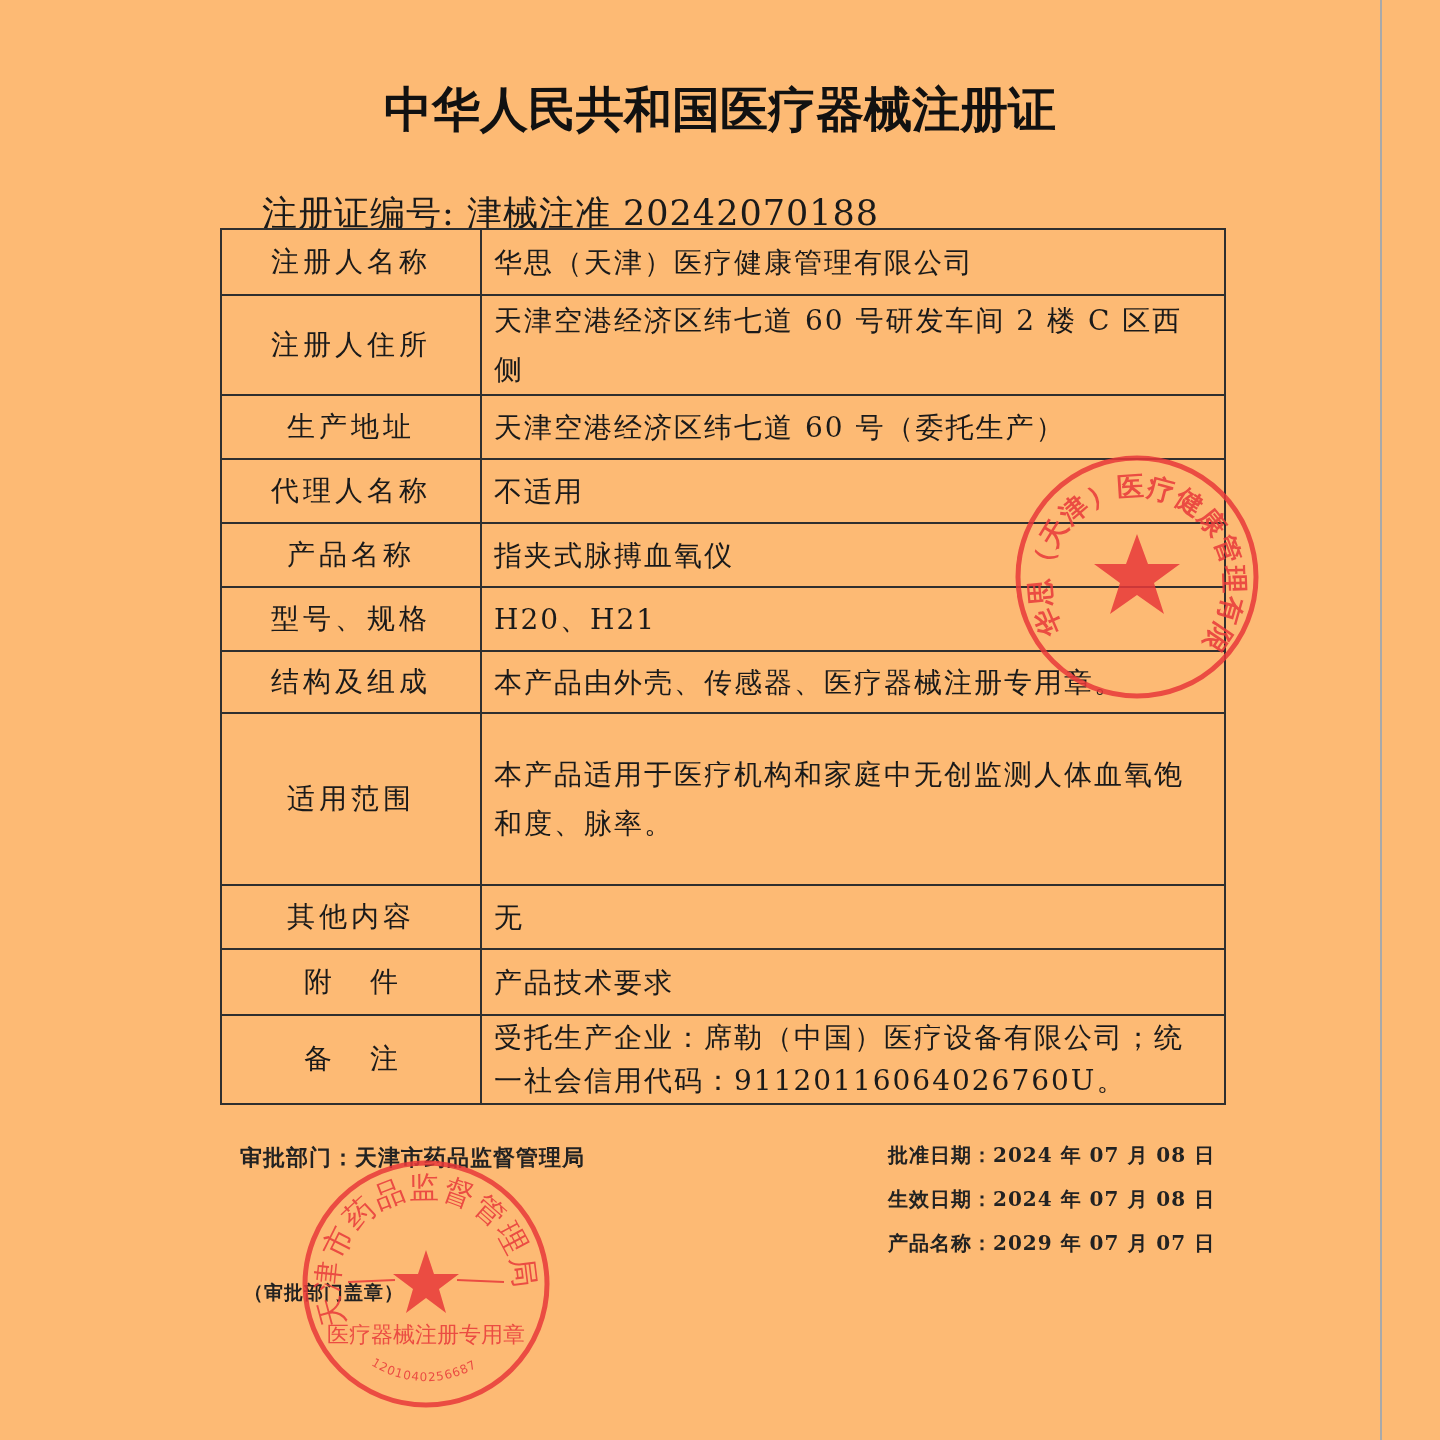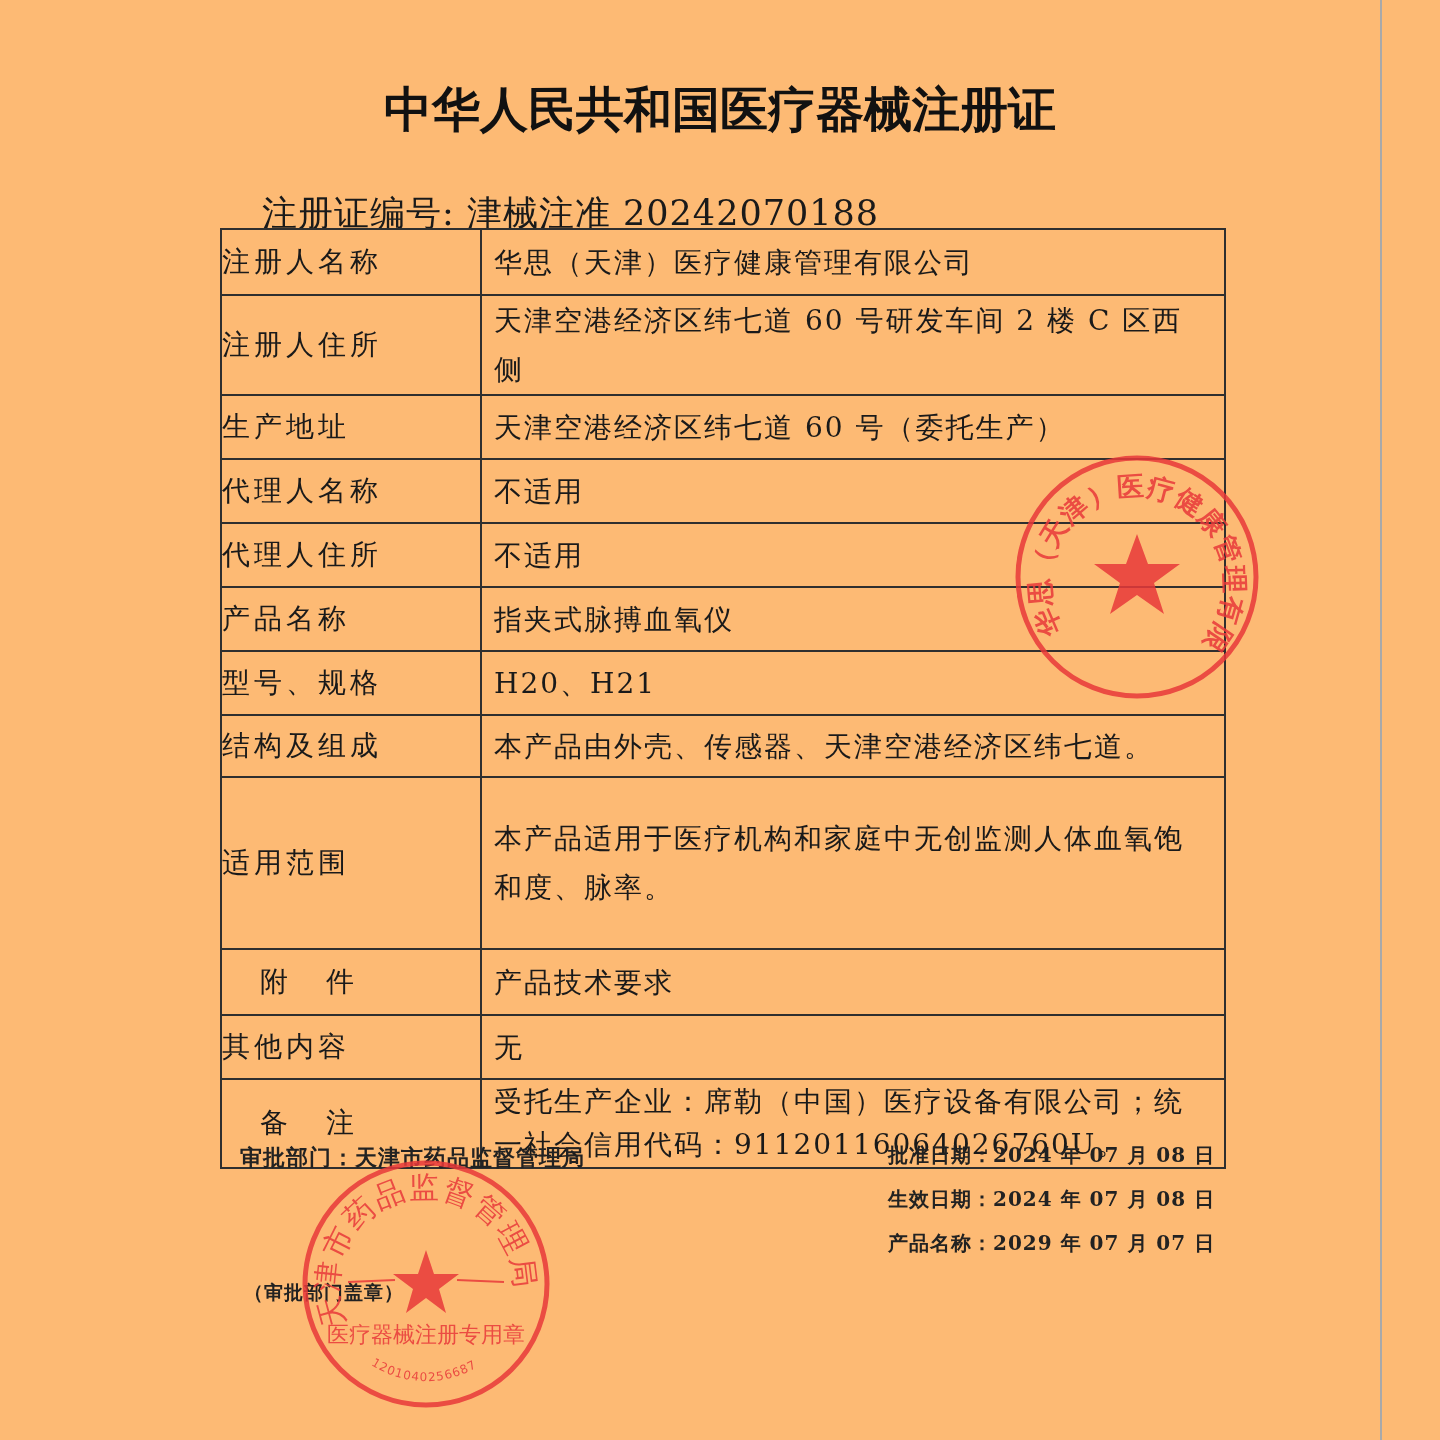--- a/index.html
+++ b/index.html
@@ -15,21 +15,21 @@
     }
     .regno {
       position: absolute; left: 262px; top: 190px; font-size: 35px; color: #1a1a1a; letter-spacing: 1px;
     }
     table.cert {
       position: absolute; left: 220px; top: 228px; width: 1006px;
       border-collapse: collapse; border: 2.5px solid #2a2a2a;
     }
     table.cert td { border: 2px solid #2f2f2f; padding: 0; vertical-align: middle; }
     td.label {
-      width: 258px; text-align: left; font-size: 28px; letter-spacing: 4px; color: #1a1a1a;
+      width: 258px; text-align: center; font-size: 28px; letter-spacing: 4px; color: #1a1a1a;
     }
     td.value { padding-left: 12px !important; padding-right: 12px !important; font-size: 28px; letter-spacing: 2px; color: #1a1a1a; line-height: 1.75; }
     .spaced { letter-spacing: 38px; padding-left: 38px; }
     .footer-left { position: absolute; left: 240px; top: 1143px; font-size: 22px; font-weight: bold; color: #222; letter-spacing: 1px; }
     .footer-left-bottom { position: absolute; left: 244px; top: 1280px; font-size: 19px; font-weight: bold; color: #222; letter-spacing: 1px; }
     .dates { position: absolute; left: 888px; top: 1140px; font-size: 20px; font-weight: bold; color: #222; }
     .dates .row { height: 44px; line-height: 30px; letter-spacing: 1px; }
     .seal { position: absolute; }
   </style>
 </head>
@@ -57,46 +57,42 @@
     </tr>
     <tr style="height:64px">
       <td class="label">生产地址</td>
       <td class="value">天津空港经济区纬七道 60 号（委托生产）</td>
     </tr>
     <tr style="height:64px">
       <td class="label">代理人名称</td>
       <td class="value">不适用</td>
     </tr>
     <tr style="height:64px">
-      <td class="label">代理人住所</td>
-      <td class="value">不适用</td>
-    </tr>
-    <tr style="height:64px">
       <td class="label">产品名称</td>
       <td class="value">指夹式脉搏血氧仪</td>
     </tr>
     <tr style="height:64px">
       <td class="label">型号、规格</td>
       <td class="value">H20、H21</td>
     </tr>
     <tr style="height:62px">
       <td class="label">结构及组成</td>
-      <td class="value">本产品由外壳、传感器、天津空港经济区纬七道。</td>
+      <td class="value">本产品由外壳、传感器、医疗器械注册专用章。</td>
     </tr>
     <tr style="height:172px">
       <td class="label">适用范围</td>
       <td class="value">本产品适用于医疗机构和家庭中无创监测人体血氧饱和度、脉率。</td>
     </tr>
+    <tr style="height:64px">
+      <td class="label">其他内容</td>
+      <td class="value">无</td>
+    </tr>
     <tr style="height:66px">
       <td class="label"><span class="spaced">附件</span></td>
       <td class="value">产品技术要求</td>
-    </tr>
-    <tr style="height:64px">
-      <td class="label">其他内容</td>
-      <td class="value">无</td>
     </tr>
     <tr style="height:88px">
       <td class="label"><span class="spaced">备注</span></td>
       <td class="value" style="line-height:1.55">受托生产企业：席勒（中国）医疗设备有限公司；统一社会信用代码：91120116064026760U。</td>
     </tr>
   </tbody>
     </table>
 
   <div class="footer-left">
     <span>审批部门：</span><span>天津市药品监督管理局</span>

